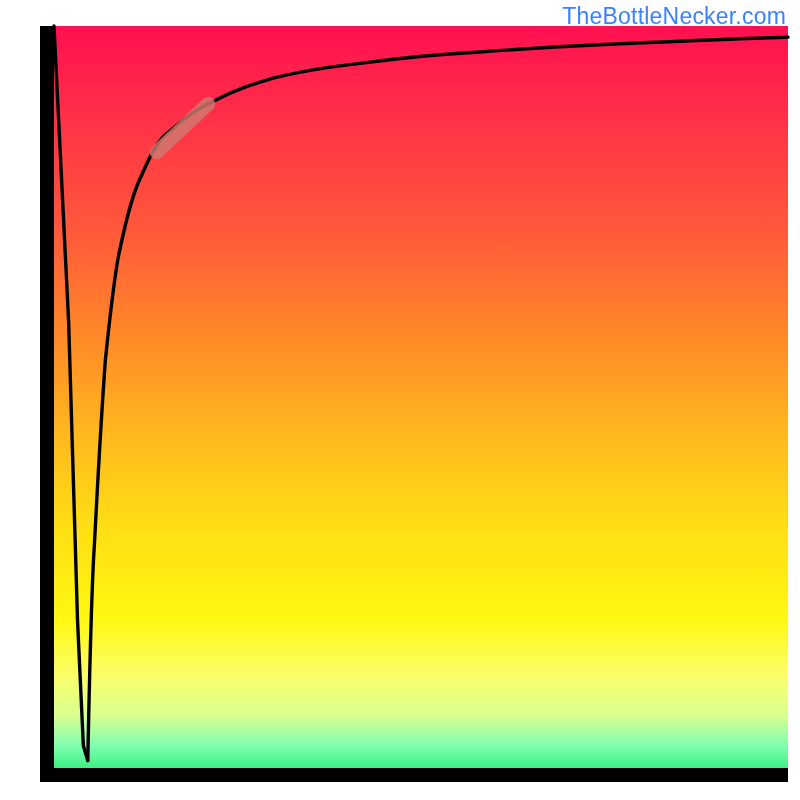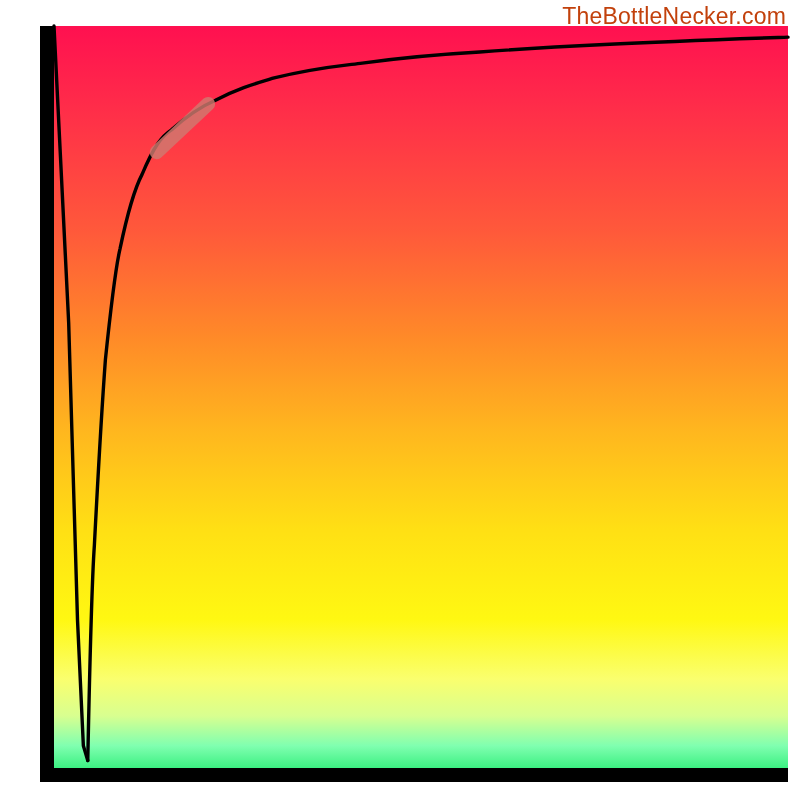--- a/index.html
+++ b/index.html
@@ -50,21 +50,21 @@
       #d8ff90 93%,
       #80ffb0 97%,
       #3cf082 100%
     );
   }
   .attribution {
     position: absolute;
     top: 3px;
     right: 14px;
     font-size: 23px;
-    color: #c2410c;
+    color: #3b82f6;
     letter-spacing: 0.2px;
   }
   svg.curve {
     position: absolute;
     left: 54px;
     top: 26px;
     width: 734px;
     height: 742px;
     overflow: visible;
   }

